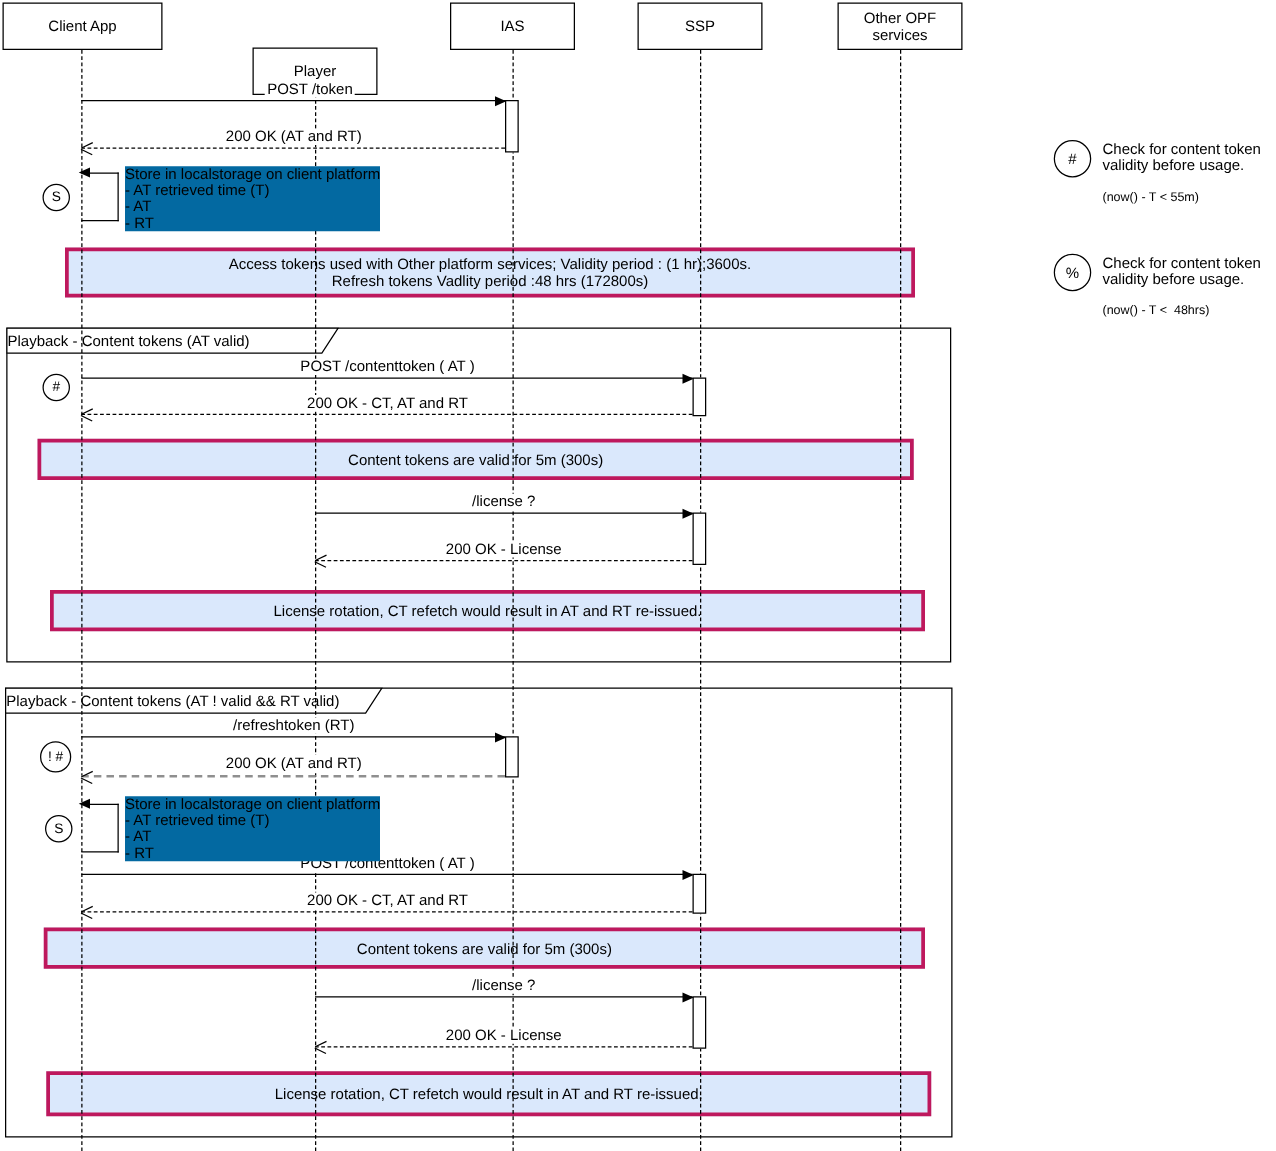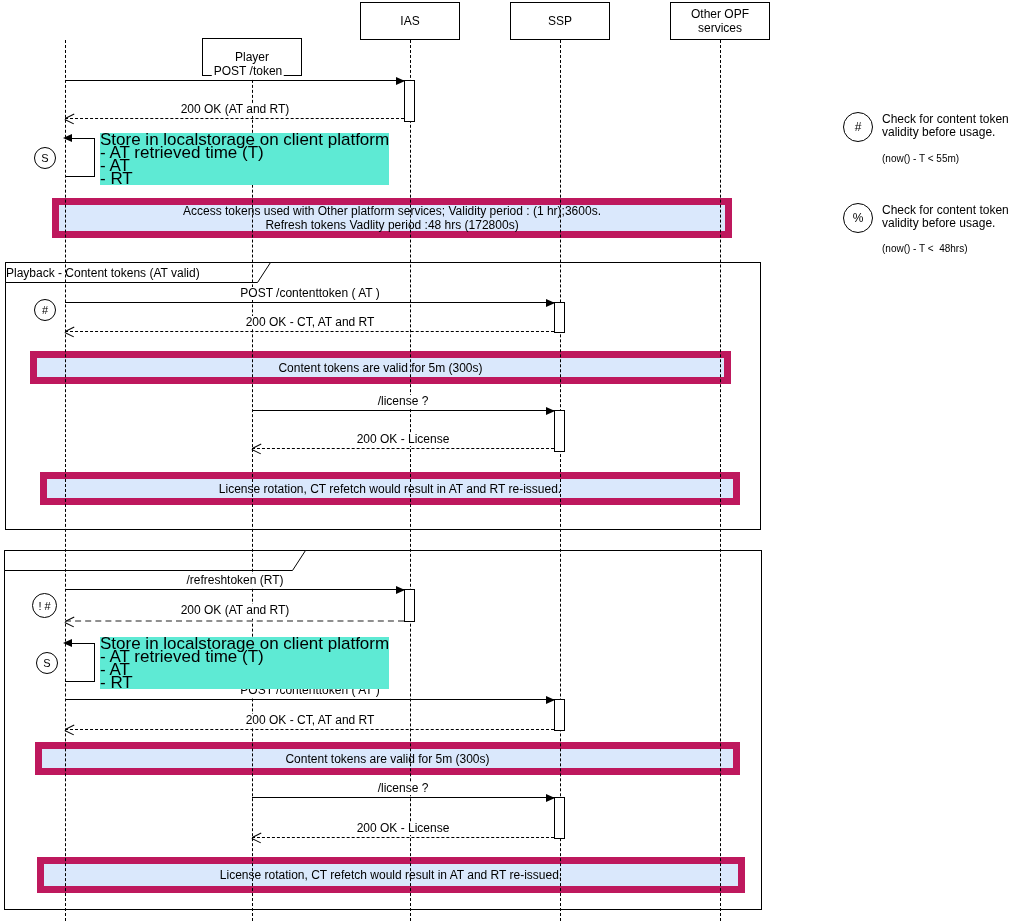--- a/index.html
+++ b/index.html
@@ -2,77 +2,79 @@
 <html><head>
 <meta charset="utf-8">
 <style>
   html,body{margin:0;padding:0;background:#fff;}
   #stage{position:relative;width:1021px;height:921px;background:#fff;overflow:hidden;
          font-family:"Liberation Sans",sans-serif;color:#000;}
   .lifeline{position:absolute;top:40px;height:881px;width:0;border-left:1px dashed #000;}
   .actor{position:absolute;top:2px;height:38px;border:1px solid #000;background:#fff;
          display:flex;align-items:center;justify-content:center;font-size:12px;text-align:center;
          white-space:pre-line;box-sizing:border-box;}
-  .note{position:absolute;background:#dae8fc;border:7px solid #be185d;display:flex;align-items:center;
+  .note{position:absolute;background:#dae8fc;border:3px solid #be185d;display:flex;align-items:center;
         justify-content:center;font-size:12px;text-align:center;white-space:pre-line;box-sizing:border-box;}
   .frame{position:absolute;border:1px solid #000;background:transparent;box-sizing:border-box;}
   .frame-label-svg{position:absolute;left:-1px;top:-1px;}
   .frame-title{position:absolute;top:3px;font-size:12px;white-space:nowrap;text-align:left;}
   .msg{position:absolute;height:0;border-top:1px solid #000;}
   .msg::after{content:"";position:absolute;right:-1px;top:-4px;width:0;height:0;
               border-left:9px solid #000;border-top:4px solid transparent;border-bottom:4px solid transparent;}
   .ret{position:absolute;height:0;border-top:1px dashed #000;}
   .ret::before,.ret::after{content:"";position:absolute;left:0;width:10px;height:1px;background:#000;
                            transform-origin:0 0;}
   .ret::before{top:0;transform:rotate(26deg);}
   .ret::after{top:-1px;transform:rotate(-26deg);}
   .ret-alt{border-top:2px dashed #8f8f8f;}
   .act{position:absolute;width:11px;border:1px solid #000;background:#fff;box-sizing:border-box;}
   .mlabel{position:absolute;font-size:12px;line-height:13px;white-space:nowrap;
           transform:translateX(-50%);background:#fff;padding:0 2px;}
   .selfbar{position:absolute;width:30px;border:1px solid #000;border-left:none;background:transparent;
            box-sizing:border-box;}
   .selfbar::before{content:"";position:absolute;left:-2px;top:-5px;width:0;height:0;
                    border-right:9px solid #000;border-top:4px solid transparent;border-bottom:4px solid transparent;}
-  .selftext{position:absolute;font-size:17px;line-height:13px;white-space:pre-line;background:#5eead4;}
+  .selftext{position:absolute;font-size:12px;line-height:13px;white-space:pre-line;background:#0369a1;}
   .circle{position:absolute;border:1px solid #000;border-radius:50%;background:#fff;
           display:flex;align-items:center;justify-content:center;font-size:11px;box-sizing:border-box;}
   .legend-text{position:absolute;font-size:12px;line-height:13px;white-space:pre-line;}
   .legend-formula{position:absolute;font-size:10px;white-space:pre;}
 </style>
 </head>
 <body>
 
 <div id="stage">
 
   <div class="frame" style="left:5px;top:262px;width:756px;height:268px;">
     <svg class="frame-label-svg" width="267" height="22">
       <polygon points="0.5,0.5 265.5,0.5 252.5,20.5 0.5,20.5" fill="#ffffff" stroke="#000000" stroke-width="1"></polygon>
     </svg>
     <div class="frame-title" style="left:0;width:252px;">Playback - Content tokens (AT valid)</div>
   </div>
   <div class="frame" style="left:4px;top:550px;width:758px;height:360px;">
     <svg class="frame-label-svg" width="303" height="22">
       <polygon points="0.5,0.5 301.5,0.5 288.5,20.5 0.5,20.5" fill="#ffffff" stroke="#000000" stroke-width="1"></polygon>
     </svg>
+    <div class="frame-title" style="left:0;width:290px;">Playback - Content tokens (AT ! valid &amp;&amp; RT valid)</div>
   </div>
 
   <div class="note" style="left:52px;top:198px;width:680px;height:40px;">Access tokens used with Other platform services; Validity period : (1 hr);3600s.
 Refresh tokens Vadlity period :48 hrs (172800s)</div>
   <div class="note" style="left:30px;top:351px;width:701px;height:33px;">Content tokens are valid for 5m (300s)</div>
   <div class="note" style="left:40px;top:472px;width:700px;height:33px;">License rotation, CT refetch would result in AT and RT re-issued.</div>
   <div class="note" style="left:35px;top:742px;width:705px;height:33px;">Content tokens are valid for 5m (300s)</div>
   <div class="note" style="left:37px;top:857px;width:708px;height:36px;">License rotation, CT refetch would result in AT and RT re-issued.</div>
 
   <div class="lifeline" style="left:65px;"></div>
   <div class="lifeline" style="left:252px;"></div>
   <div class="lifeline" style="left:410px;"></div>
   <div class="lifeline" style="left:560px;"></div>
   <div class="lifeline" style="left:720px;"></div>
 
+  <div class="actor" style="left:2px;width:128px;">Client App</div>
   <div class="actor" style="left:202px;width:100px;margin-top:36px;">Player</div>
   <div class="actor" style="left:360px;width:100px;">IAS</div>
   <div class="actor" style="left:510px;width:100px;">SSP</div>
   <div class="actor" style="left:670px;width:100px;">Other OPF
 services</div>
 
   <div class="act" style="left:404px;top:80px;height:42px;"></div>
   <div class="act" style="left:554px;top:302px;height:31px;"></div>
   <div class="act" style="left:554px;top:410px;height:42px;"></div>
   <div class="act" style="left:404px;top:589px;height:33px;"></div>

